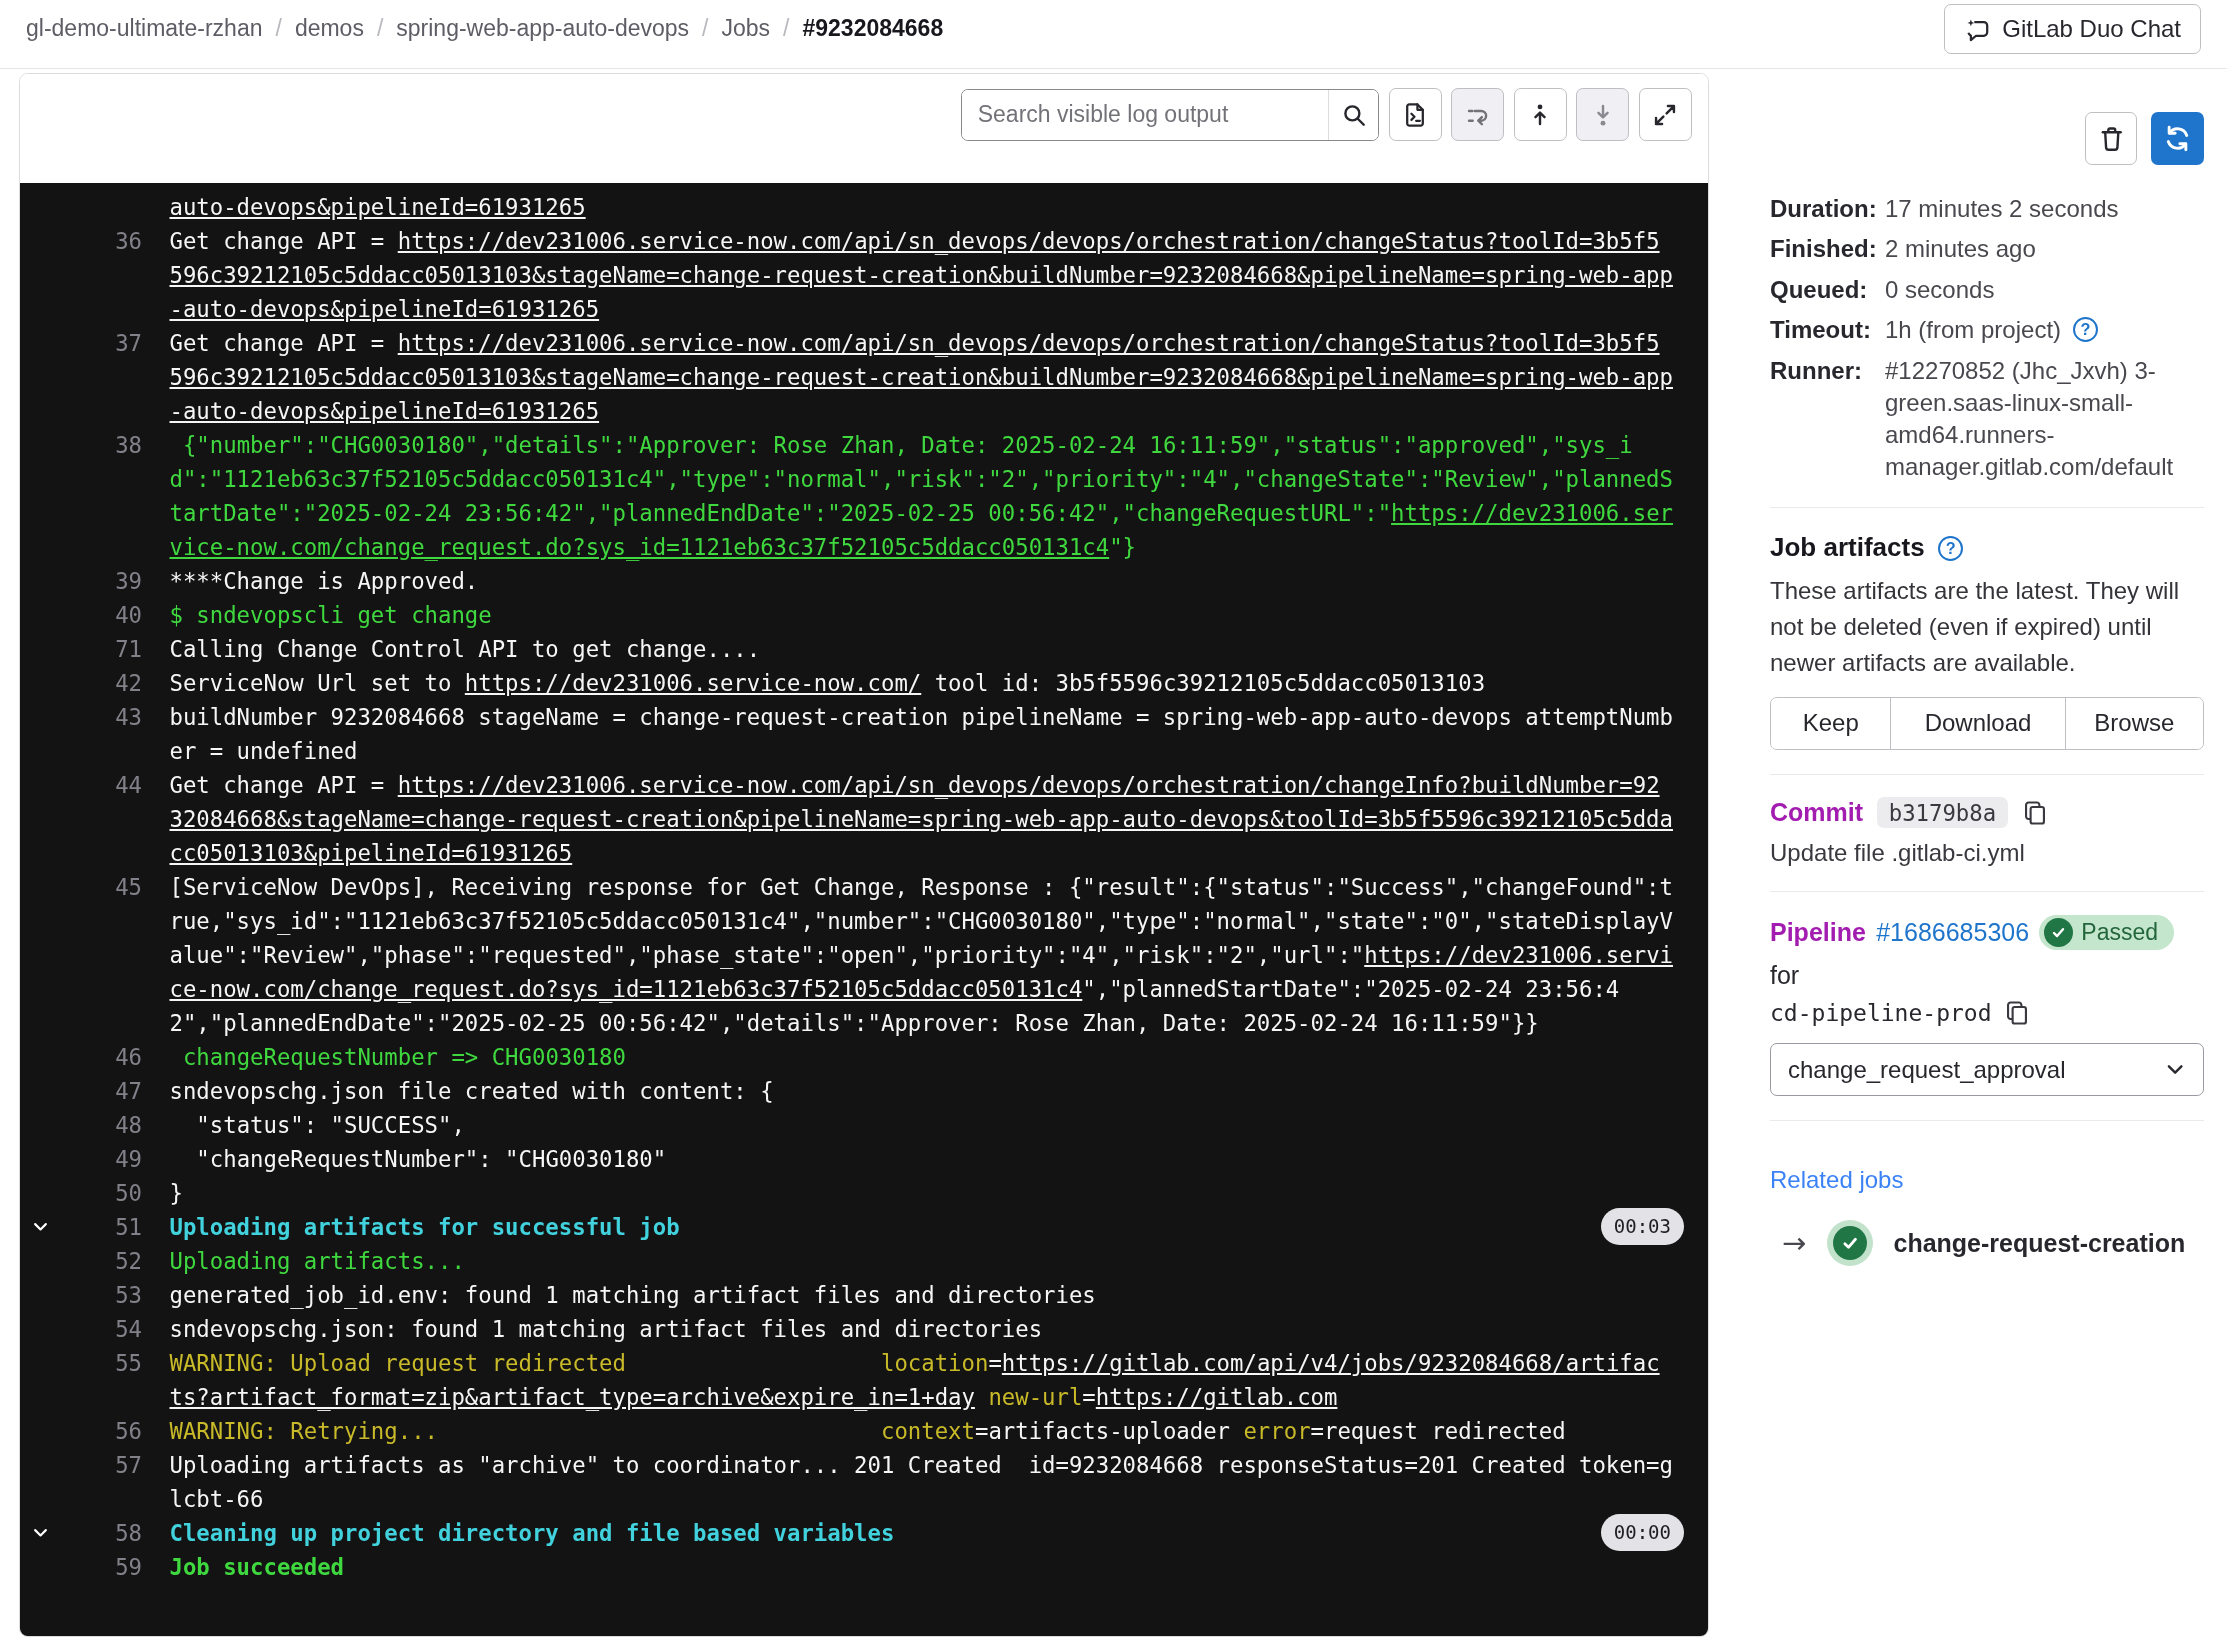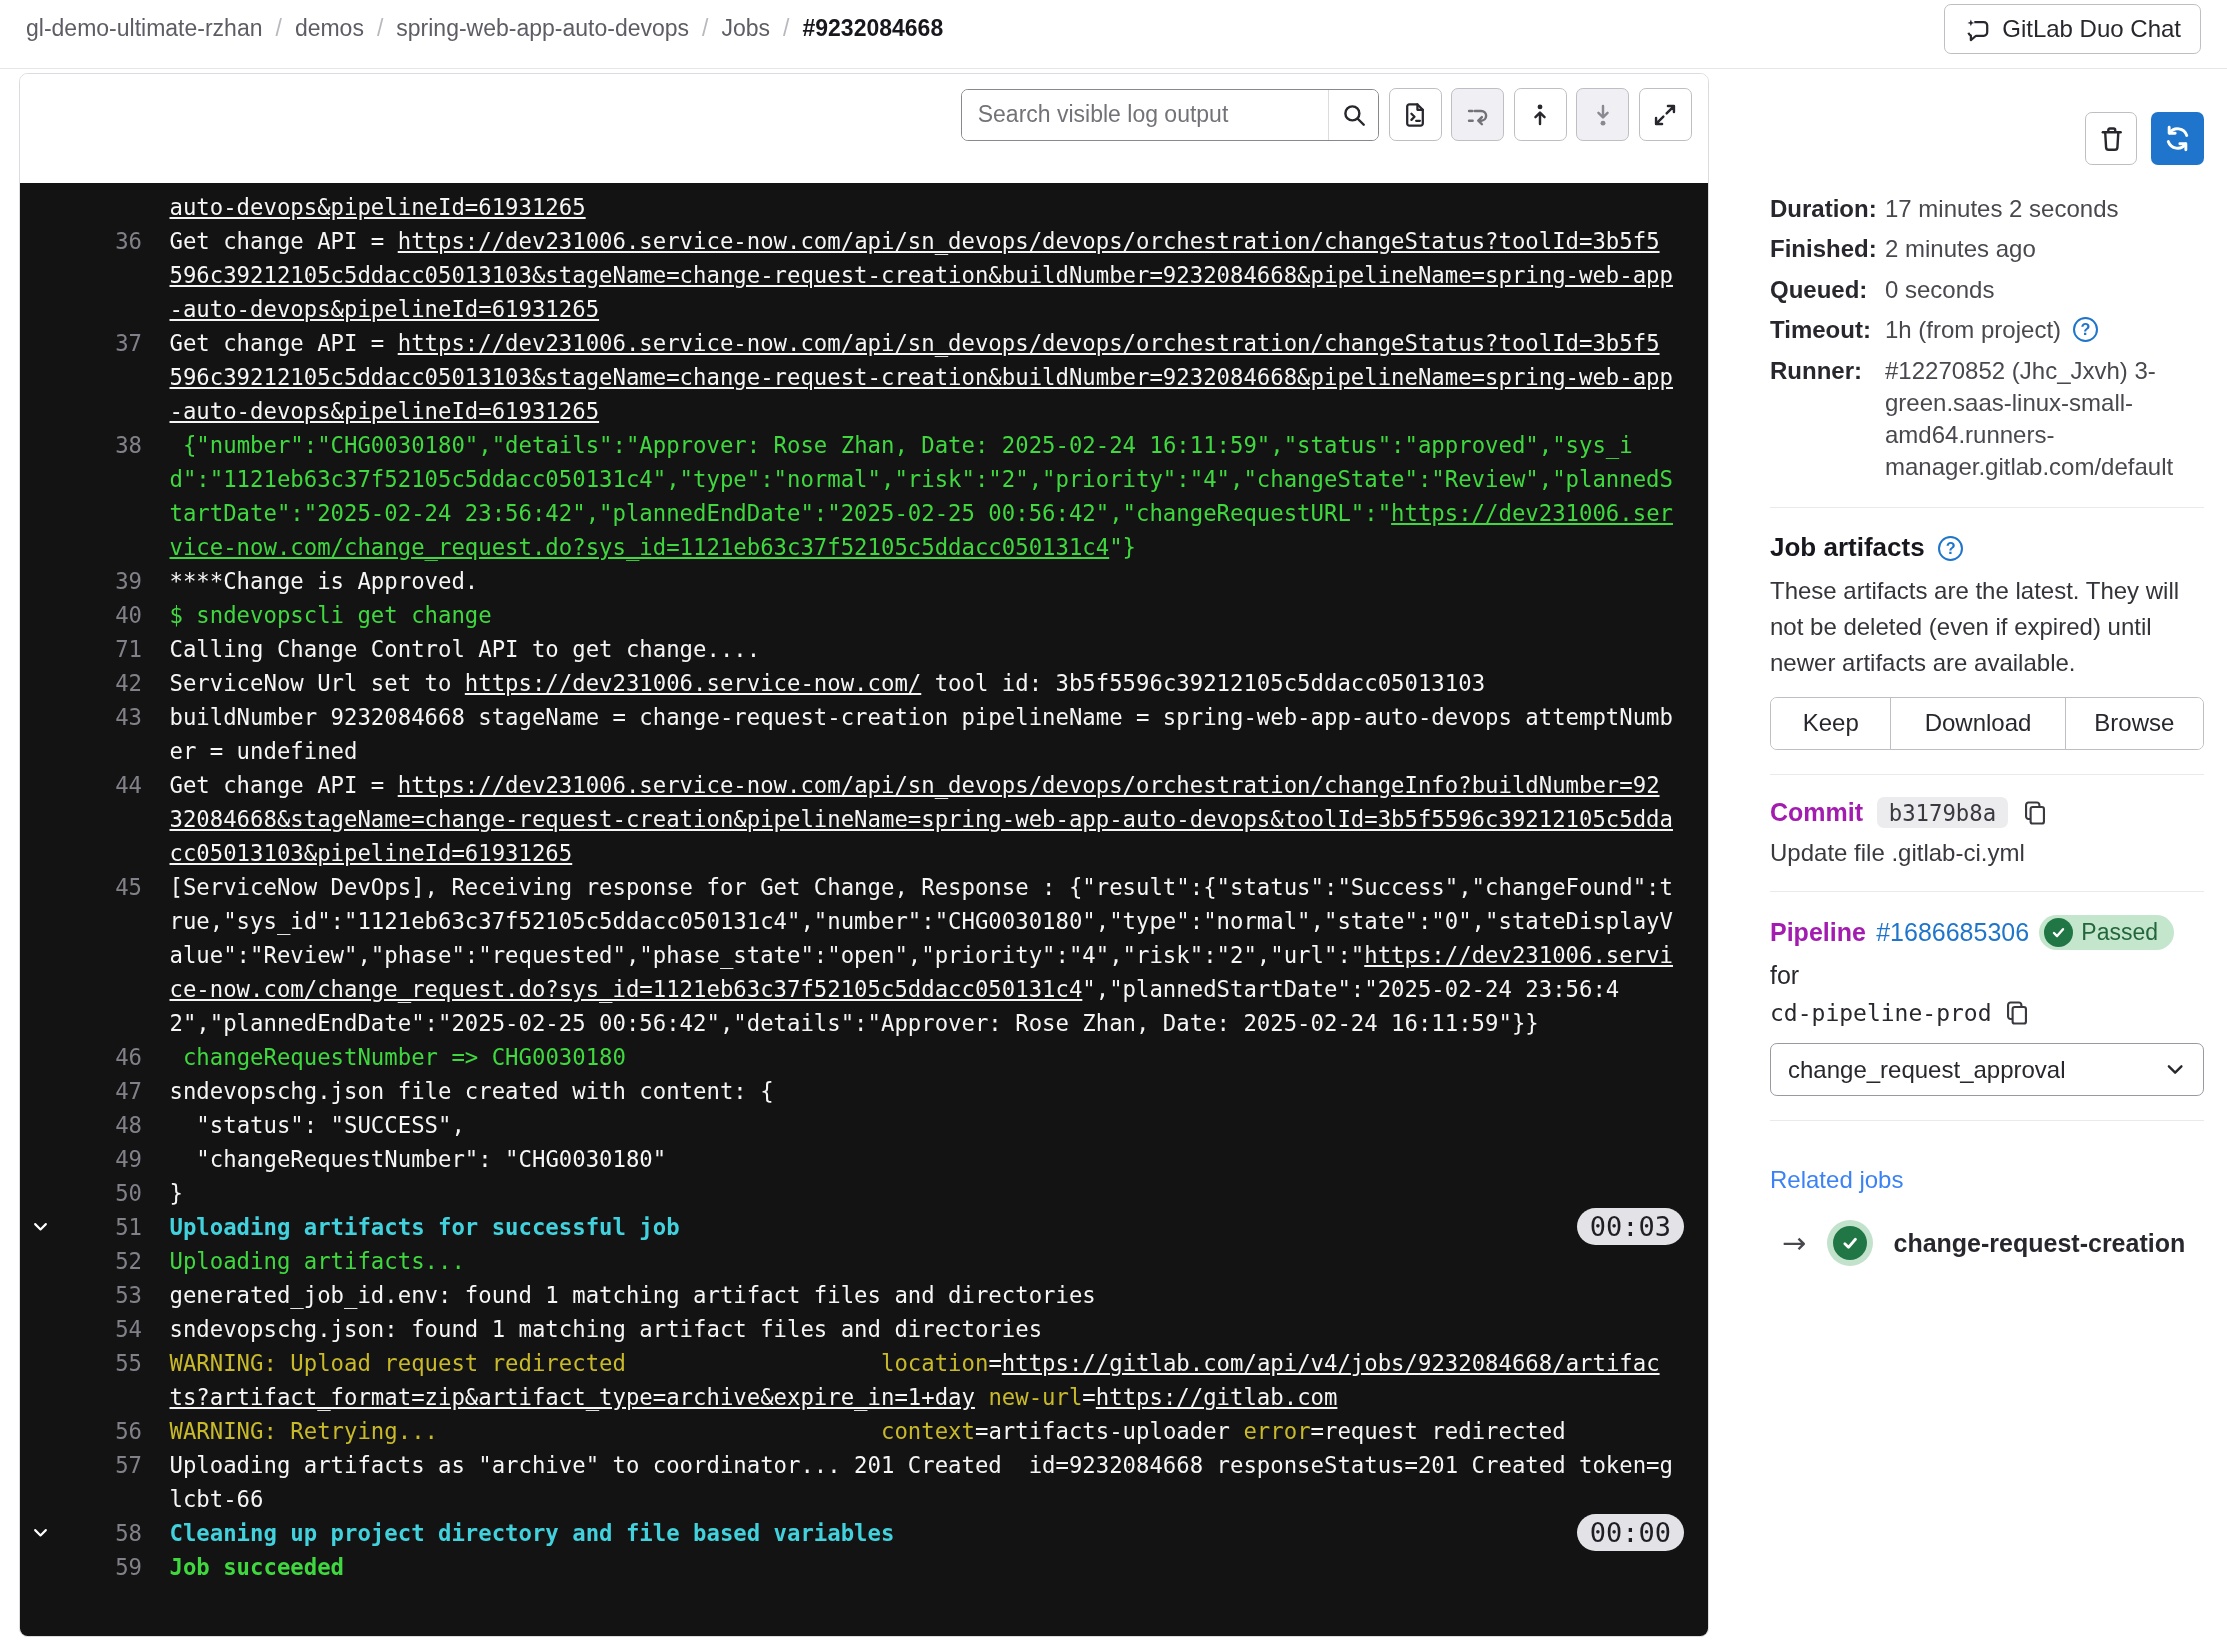--- a/index.html
+++ b/index.html
@@ -31,21 +31,21 @@
   .lnum { width:82px; flex-shrink:0; text-align:right; color:#82818a; cursor:pointer; }
   .lgap { width:27.5px; flex-shrink:0; }
   .lcontent { width:112ch; white-space:pre-wrap; word-break:break-all; }
   .s-w  { color:#f6f6f6; }
   .s-g  { color:#3fd93f; }
   .s-gb { color:#3fd93f; font-weight:700; }
   .s-y  { color:#c9ba29; }
   .s-l  { color:#f6f6f6; text-decoration:underline; cursor:pointer; }
   .s-gl { color:#3fd93f; text-decoration:underline; cursor:pointer; }
   .s-sec{ color:#41d2de; font-weight:700; }
-  .lbadge { position:absolute; right:24px; top:-1.7px; background:#e3e2e7; color:#1f1e24; border-radius:20.6px; padding:1.7px 13px; font-size:27px; line-height:33px; font-family:"DejaVu Sans Mono","Liberation Mono",monospace; }
+  .lbadge { position:absolute; right:24px; top:-1.7px; background:#e3e2e7; color:#1f1e24; border-radius:20.6px; padding:1.7px 13px; font-size:19px; line-height:33px; font-family:"DejaVu Sans Mono","Liberation Mono",monospace; }
 
   
   .sidebar { position:absolute; left:1770px; top:69px; width:434px; }
   .side-actions { display:flex; justify-content:flex-end; gap:13.7px; margin-top:43px; }
   .sq-btn { width:52px; height:53px; border-radius:6.9px; display:flex; align-items:center; justify-content:center; cursor:pointer; border:1.7px solid #bfbfc3; background:#fff; }
   .sq-btn.primary { border:none; background:#1f75cb; width:53px; }
   .details { margin-top:27.5px; }
   .drow { display:flex; font-size:24px; line-height:32px; margin-bottom:8.6px; }
   .dlabel { width:115px; flex-shrink:0; font-weight:700; color:#28272d; }
   .dvalue { color:#49484e; min-width:0; overflow-wrap:anywhere; display:inline; }

